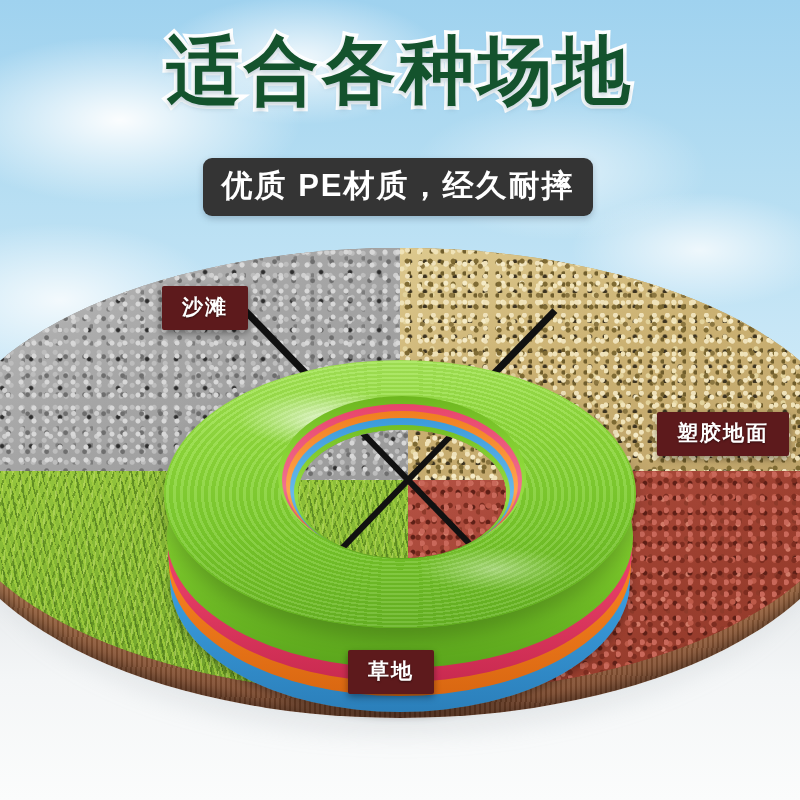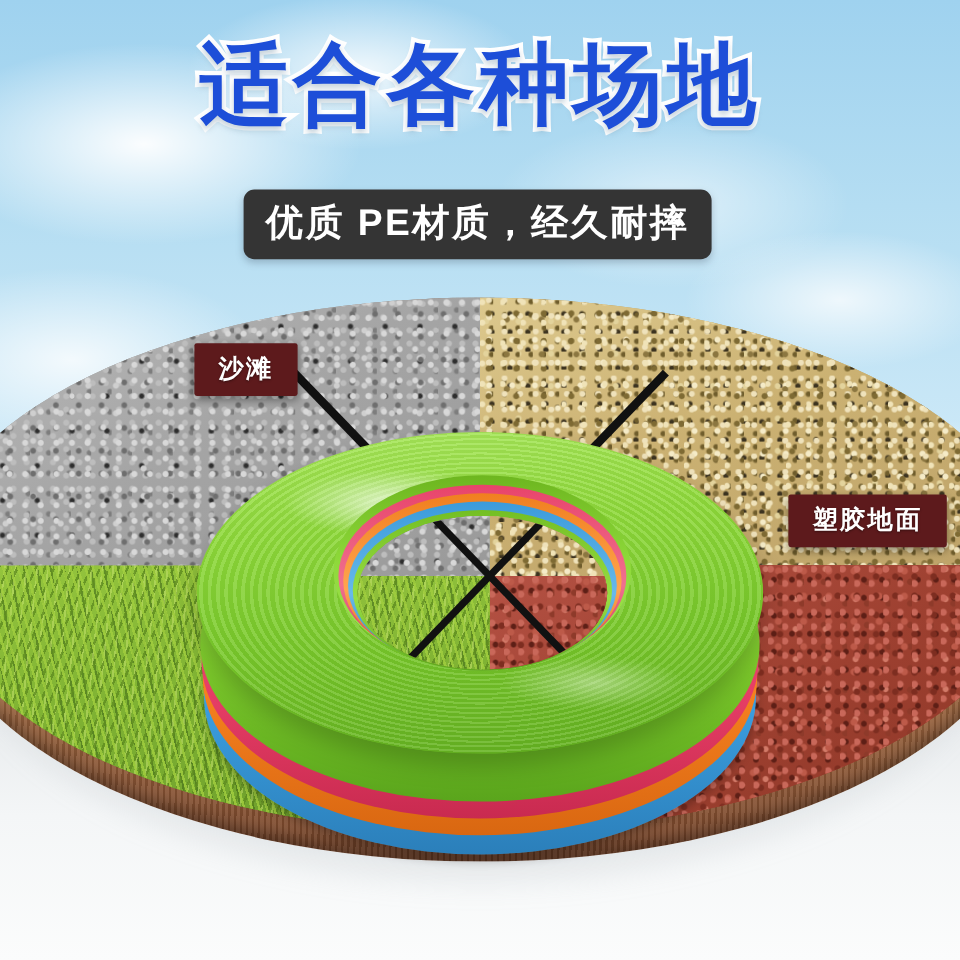--- a/index.html
+++ b/index.html
@@ -27,21 +27,21 @@
       linear-gradient(180deg,#9fd2ef 0%, #b4ddf2 26%, #cbe8f7 55%, #dff1fb 78%, #eef8fd 100%);
   }
   .ground-plane{
     position:absolute;left:0;top:600px;width:800px;height:200px;
     background:linear-gradient(180deg,#e9ecee 0%,#f4f6f7 40%,#fbfcfc 100%);
   }
 
   
   .title{
     position:absolute;left:0;top:34px;width:800px;text-align:center;
-    font-size:74px;font-weight:bold;color:#1d4ed8;letter-spacing:4px;line-height:1;
+    font-size:74px;font-weight:bold;color:#14532d;letter-spacing:4px;line-height:1;
     -webkit-text-stroke:7px #ffffff;paint-order:stroke fill;
     text-shadow:0 3px 5px rgba(120,150,170,.45);
   }
   .subtitle-wrap{
     position:absolute;left:0;top:158px;width:796px;text-align:center;
   }
   .subtitle{
     display:inline-block;background:#343434;color:#ffffff;
     font-size:31px;font-weight:bold;letter-spacing:2px;
     padding:7px 19px 9px;border-radius:9px;
@@ -266,14 +266,15 @@
         </div>
       </div>
     </div>
   </div>
 
   <div class="tag tag-sand">沙滩</div>
 
 
   <div class="tag tag-rubber">塑胶地面</div>
 
+  <div class="tag tag-grass">草地</div>
 
 </div>
 
 </body></html>

